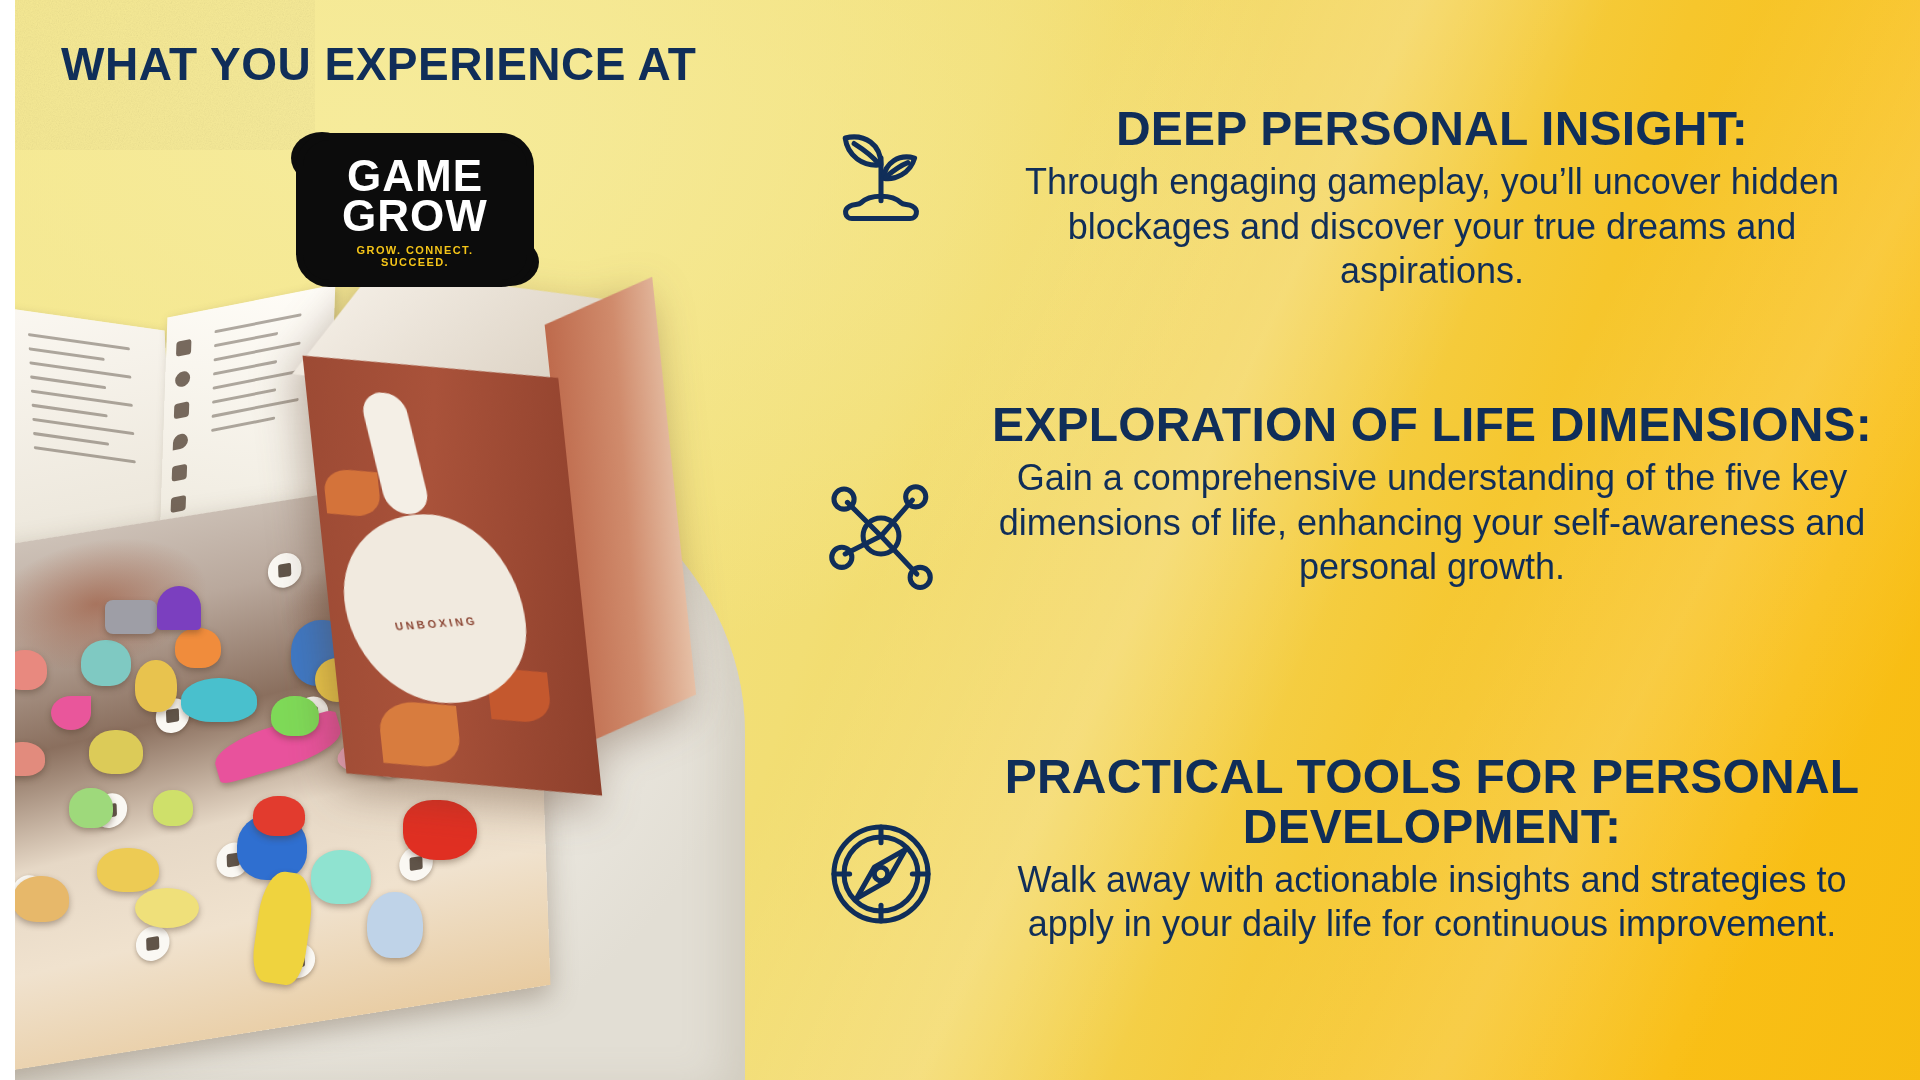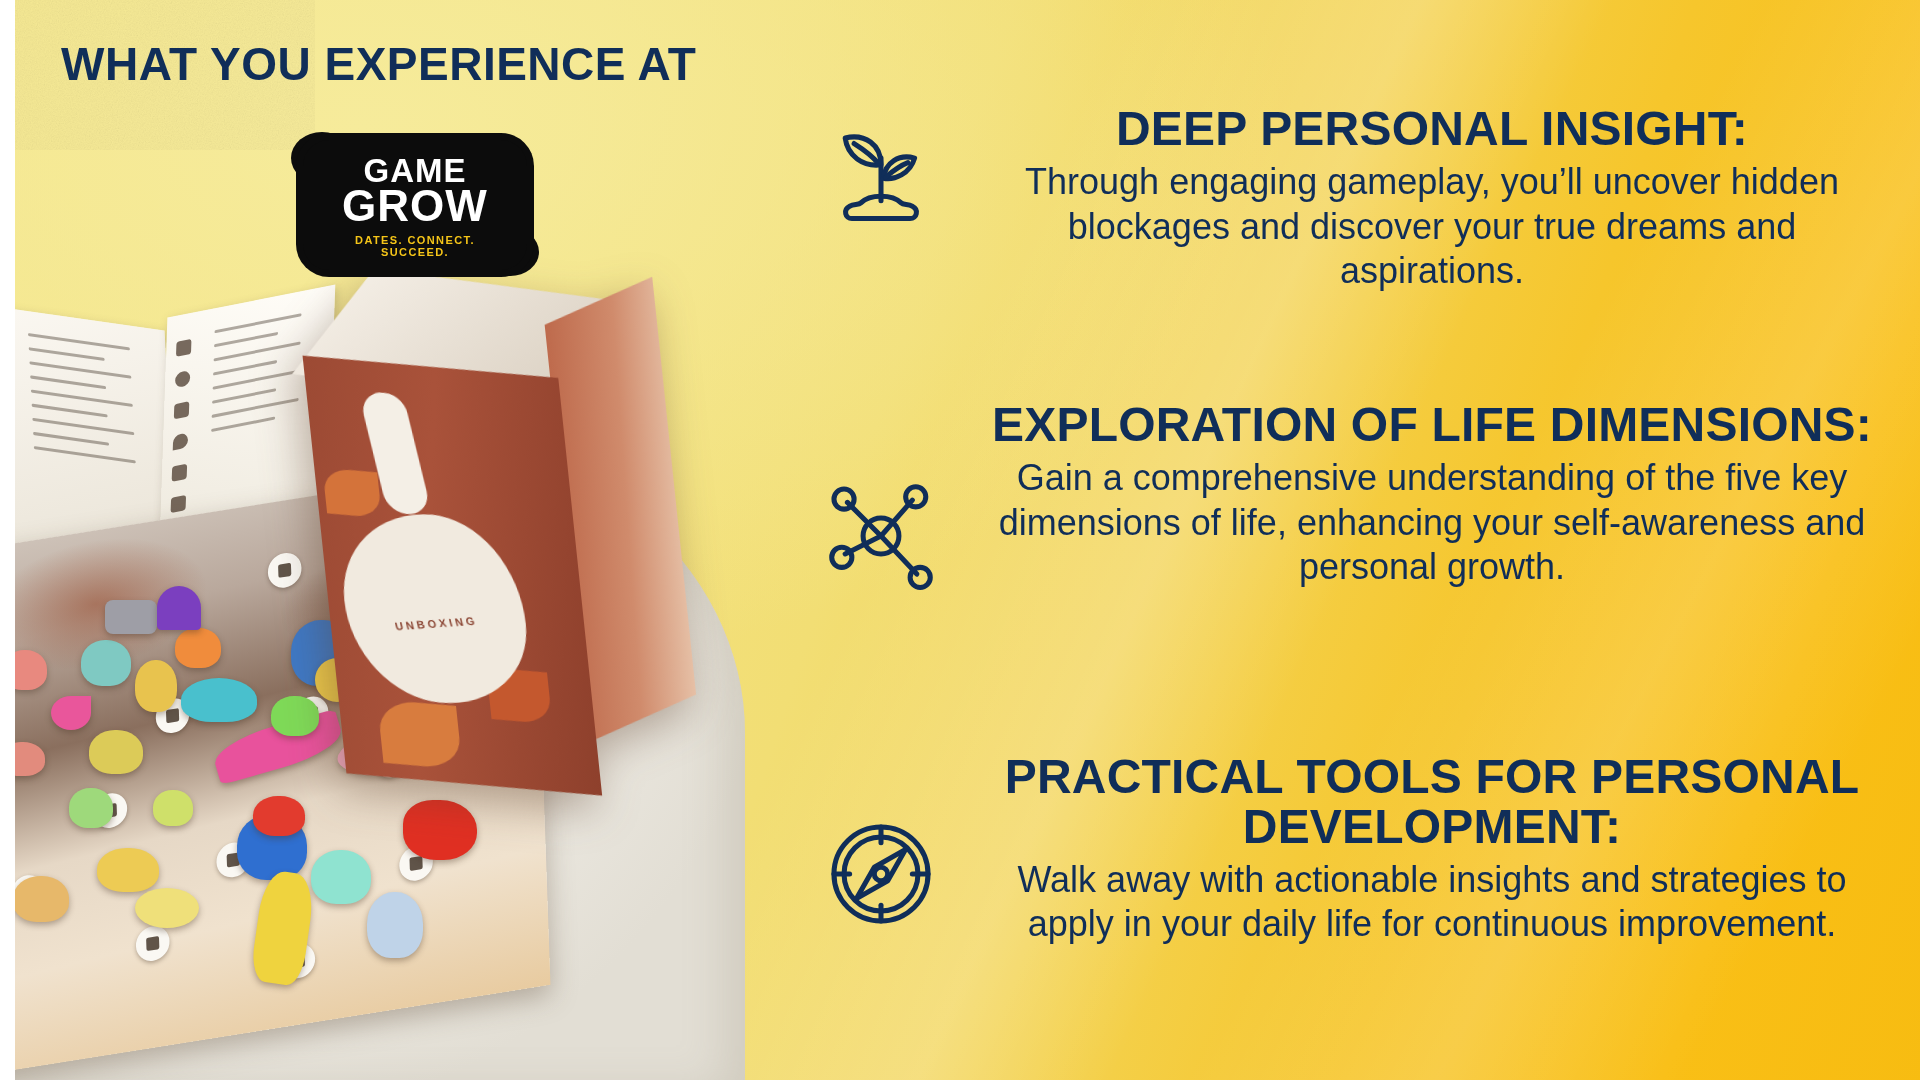--- a/index.html
+++ b/index.html
@@ -81,21 +81,21 @@
   }
   .logo-badge::before{ left:-12px; top:-8px;  width:62px; height:52px; }
   .logo-badge::after { right:-12px; bottom:-6px; width:58px; height:48px; }
 
   .logo-line{
     color:#FFFFFF;
     font-weight:bold;
     letter-spacing:1px;
     line-height:.92;
   }
-  .logo-line-1{ font-size:33px; }
+  .logo-line-1{ font-size:44px; }
   .logo-line-2{ font-size:44px; }
   .logo-tag{
     color:#F5C518;
     font-size:11px;
     font-weight:bold;
     letter-spacing:1.4px;
     margin-top:7px;
   }
 
   
@@ -303,21 +303,21 @@
     </filter>
     <rect width="100%" height="100%" filter="url(#noiseFilter)" opacity="0.55"></rect>
   </svg>
 
   <div class="headline">WHAT YOU EXPERIENCE AT</div>
 
   <div class="logo-wrap">
     <div class="logo-badge">
       <div class="logo-line logo-line-1">GAME</div>
       <div class="logo-line logo-line-2">GROW</div>
-      <div class="logo-tag">DATES. CONNECT. SUCCEED.</div>
+      <div class="logo-tag">GROW. CONNECT. SUCCEED.</div>
     </div>
   </div>
 
   <div class="photo">
 
     <div class="table-top"></div>
 
     <div class="booklet">
       <div class="bk-page bk-left">
         <div class="bk-sym">

